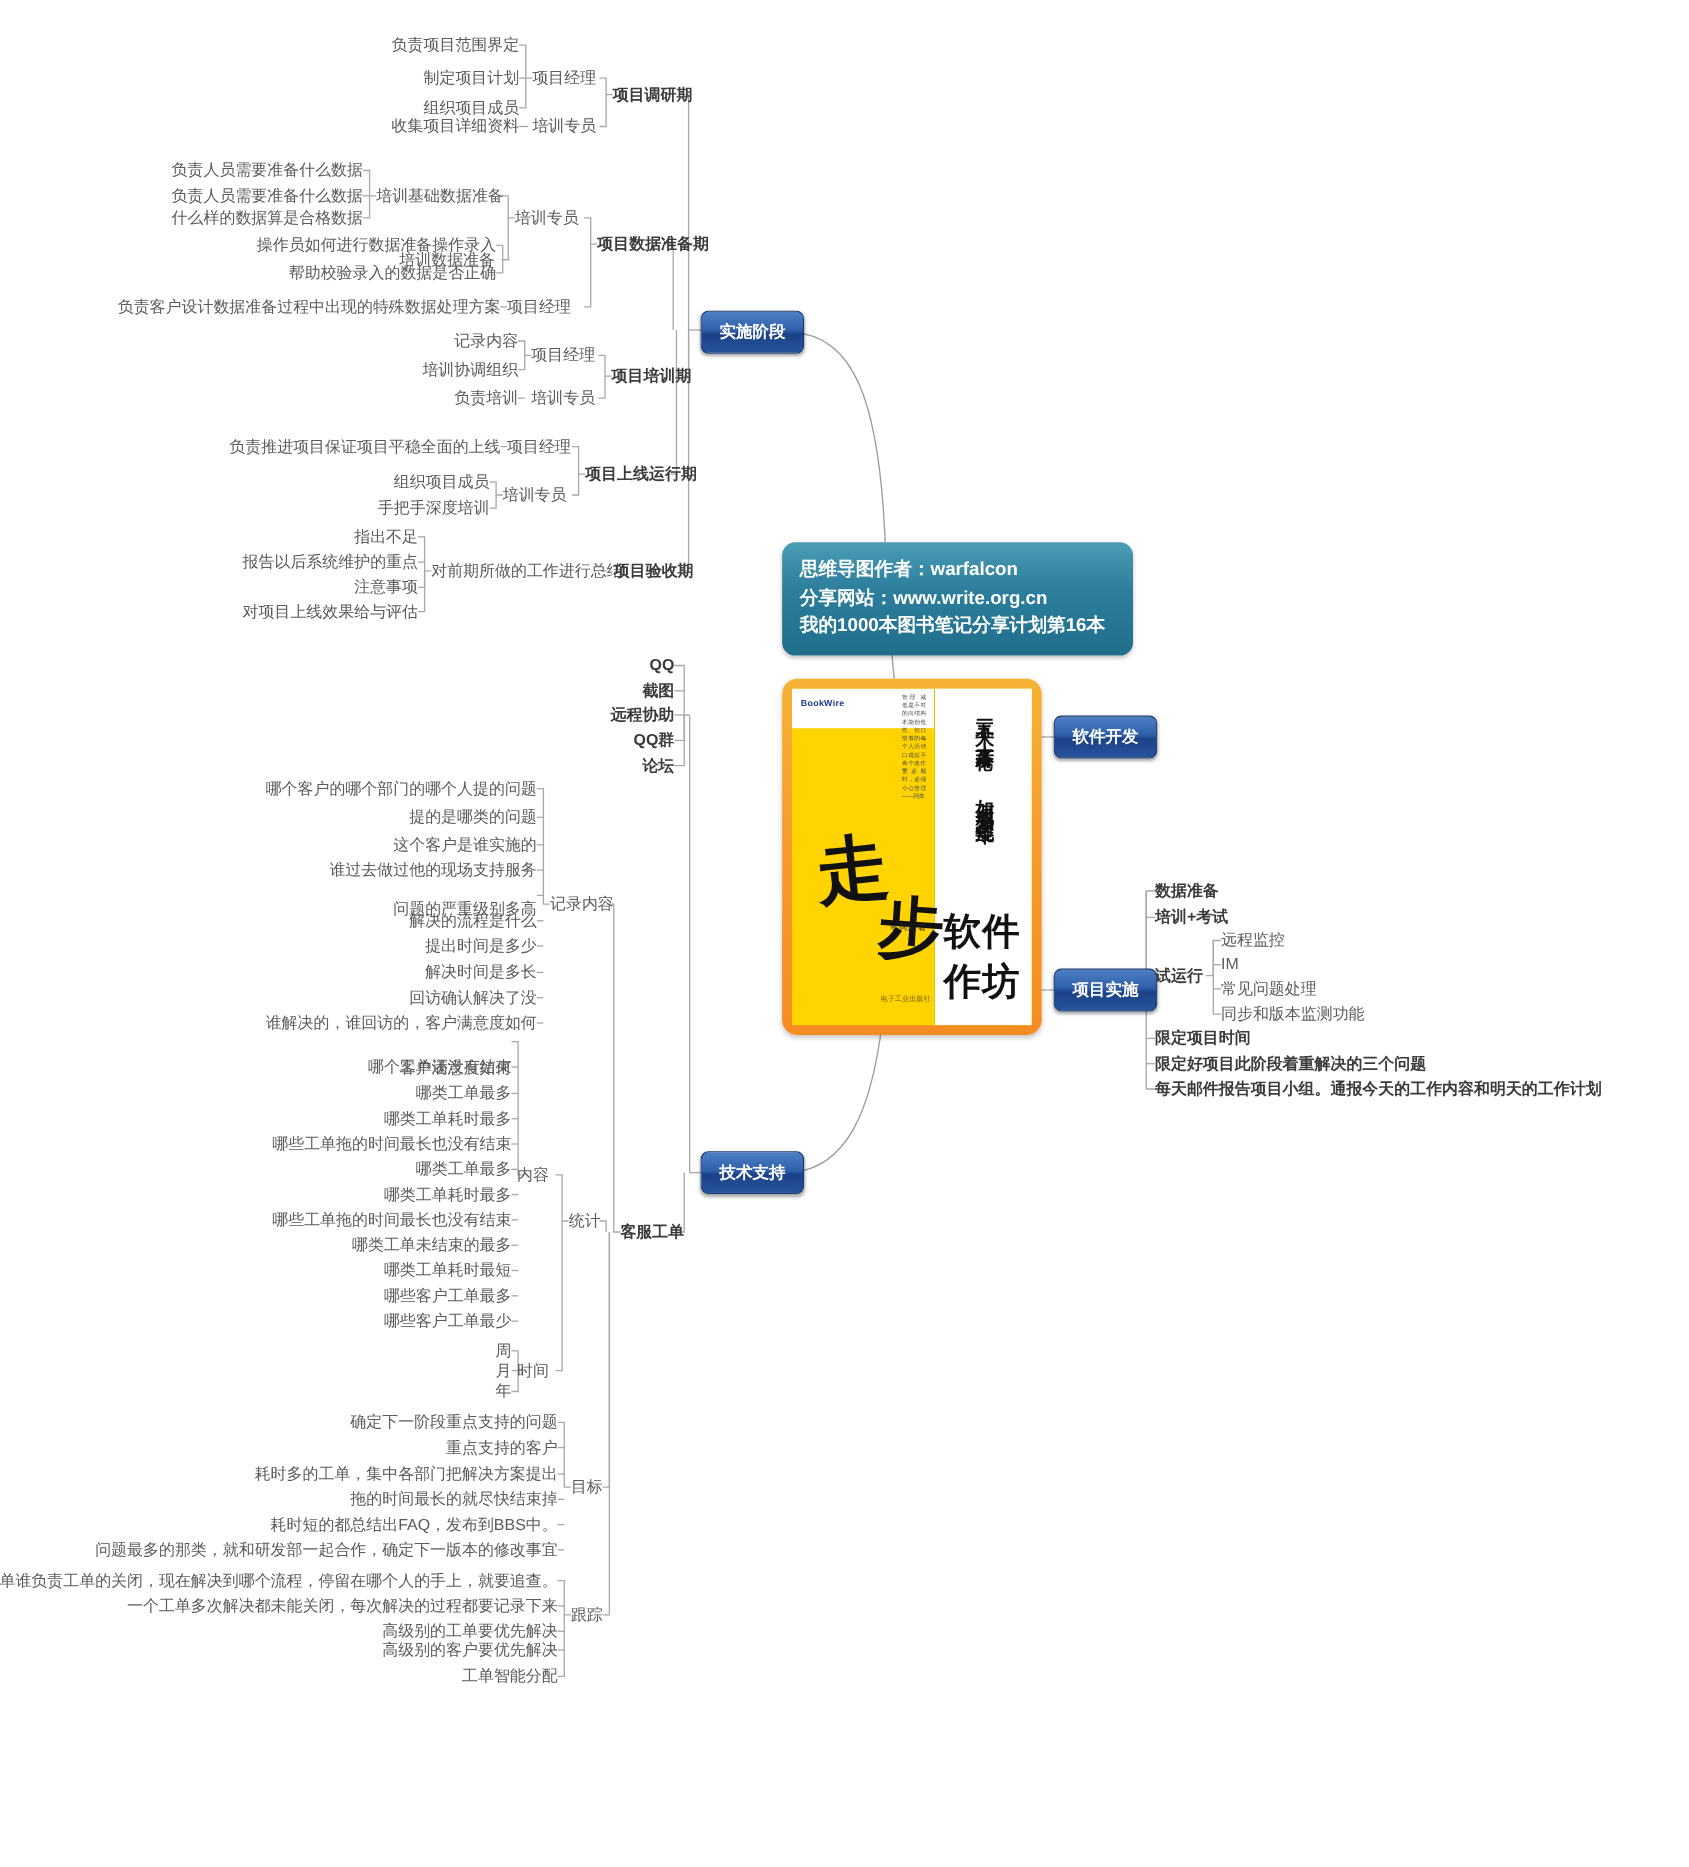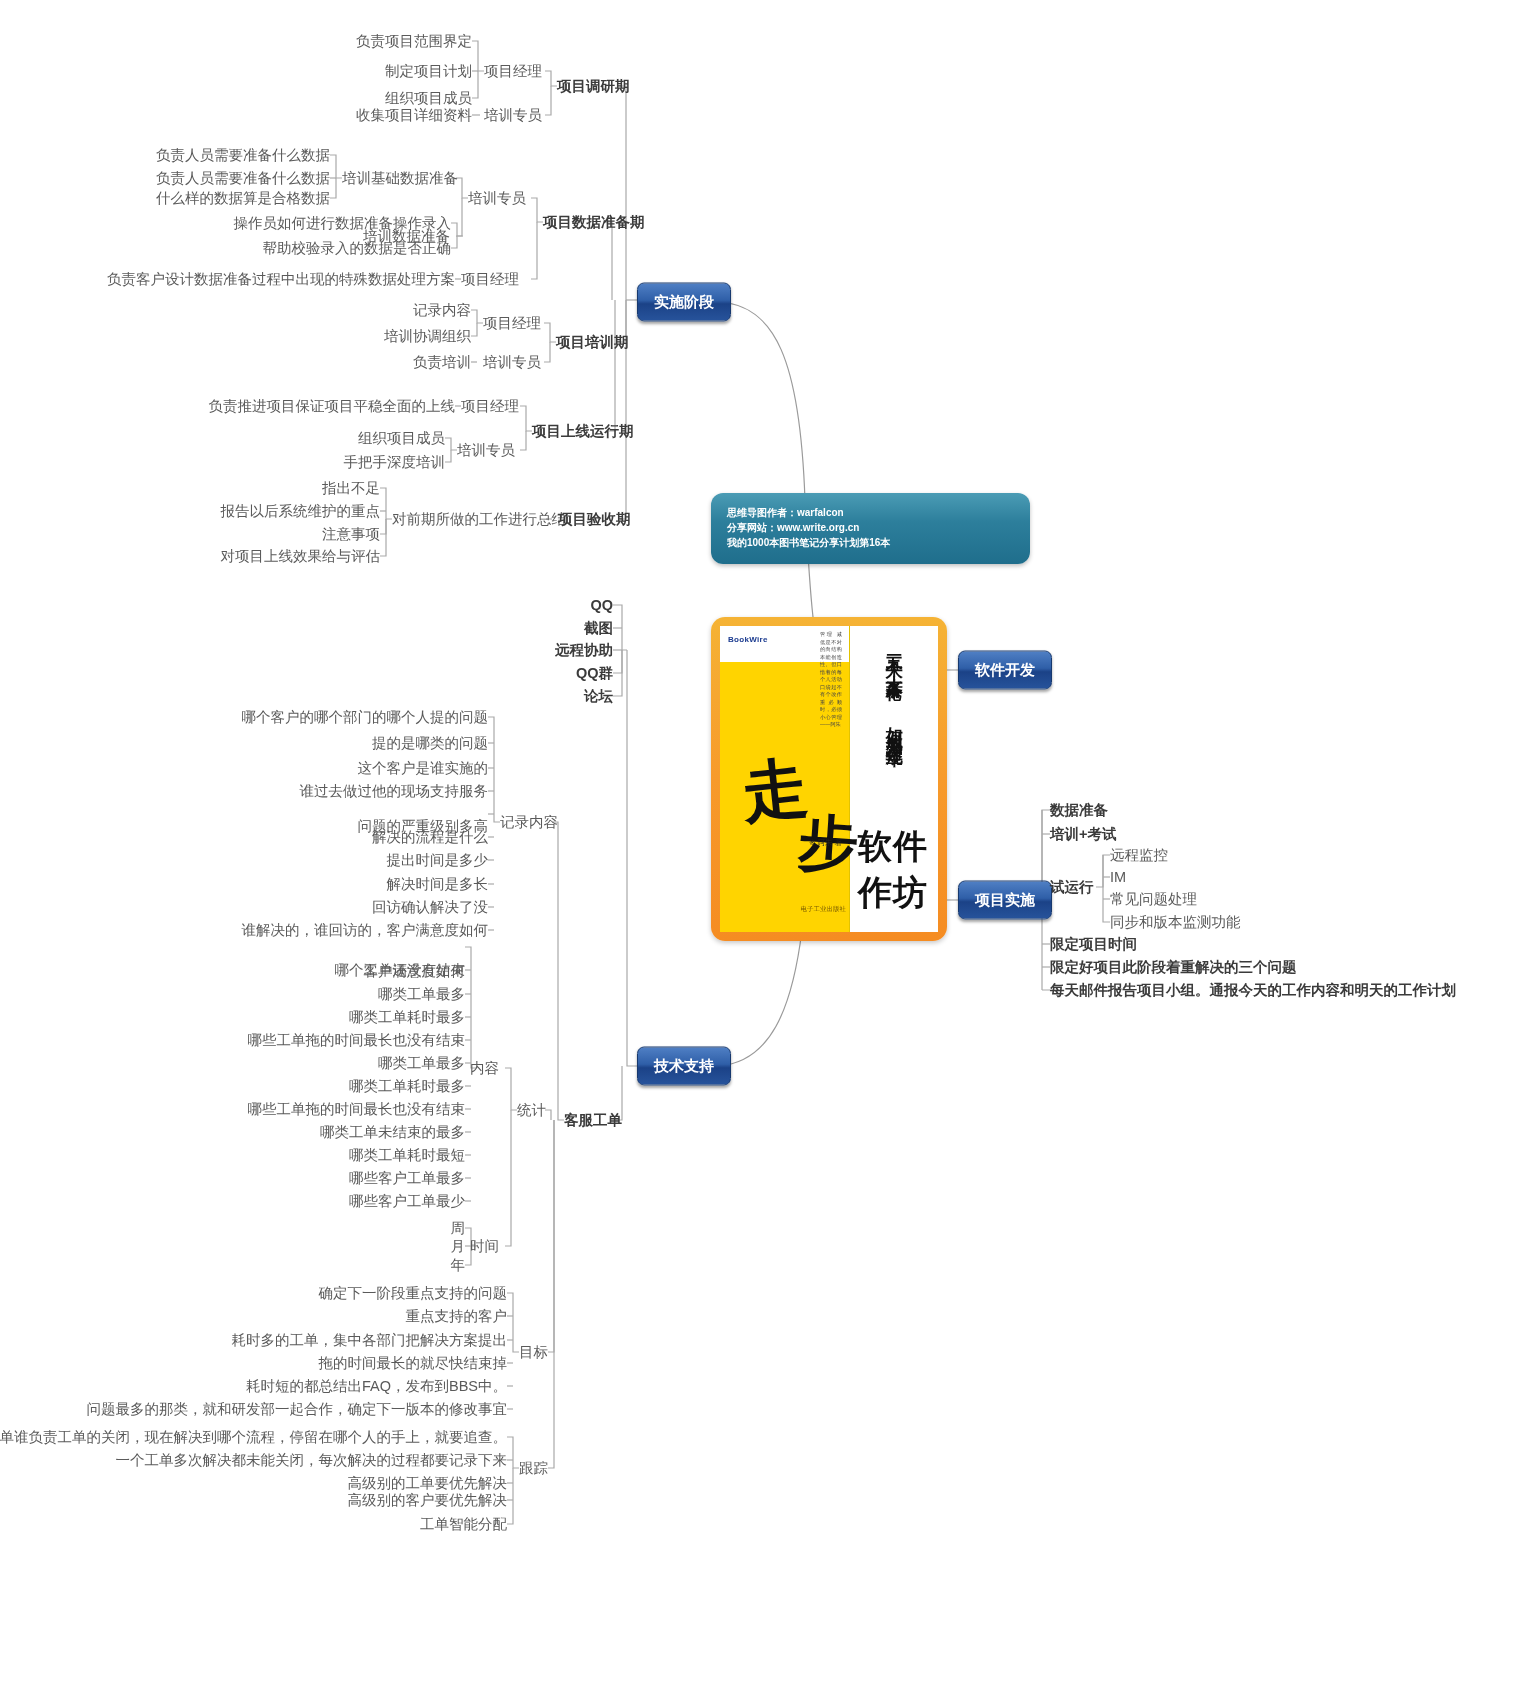--- a/index.html
+++ b/index.html
@@ -10,21 +10,21 @@
   .la{position:absolute;white-space:nowrap;color:#5a5a5a;font-size:14.5px;transform:translateY(-50%);text-align:left;}
   .ra.b,.la.b{font-weight:bold;color:#3b3b3b;}
   svg.conn{position:absolute;left:0;top:0;width:1535px;height:1697px;pointer-events:none;}
   .node{position:absolute;transform:translate(0,-50%);
         background:linear-gradient(to bottom,#4f7fc4 0%,#2f5fa8 45%,#1b4287 55%,#27539b 100%);
         color:#fff;font-weight:bold;font-size:15px;border-radius:7px;
         padding:9px 16px;box-shadow:0 2px 3px rgba(0,0,0,.35);
         border:1px solid #17396f;white-space:nowrap;}
   .callout{position:absolute;
         background:linear-gradient(to bottom,#4b9cb5 0%,#2d7f9c 40%,#1f6e8c 100%);
-        border-radius:12px;color:#fff;font-weight:bold;font-size:10px;
+        border-radius:12px;color:#fff;font-weight:bold;font-size:17px;
         padding:12px 16px 14px 16px;line-height:1.5;box-shadow:0 2px 4px rgba(0,0,0,.25);}
   .book-frame{position:absolute;border-radius:14px;
         background:linear-gradient(to bottom,#f5b335 0%,#f79a2b 50%,#f58c22 100%);
         padding:9px;box-shadow:0 2px 5px rgba(0,0,0,.22);}
   .book{position:relative;width:100%;height:100%;background:#ffd400;overflow:hidden;}
   .book-top{position:absolute;left:0;top:0;right:0;height:36px;background:#fff;}
   .bw-logo{position:absolute;left:8px;top:9px;font-size:8px;font-weight:bold;color:#1a3a8f;letter-spacing:.3px;}
   .bw-note{position:absolute;left:100px;top:5px;right:96px;font-size:5.2px;color:#444;line-height:1.45;text-align:justify;}
   .spine{position:absolute;right:0;top:0;bottom:0;width:88px;background:#fff;border-left:1px solid #e2c200;}
   .spine-txt{position:absolute;left:50%;top:14px;transform:translateX(-50%);

